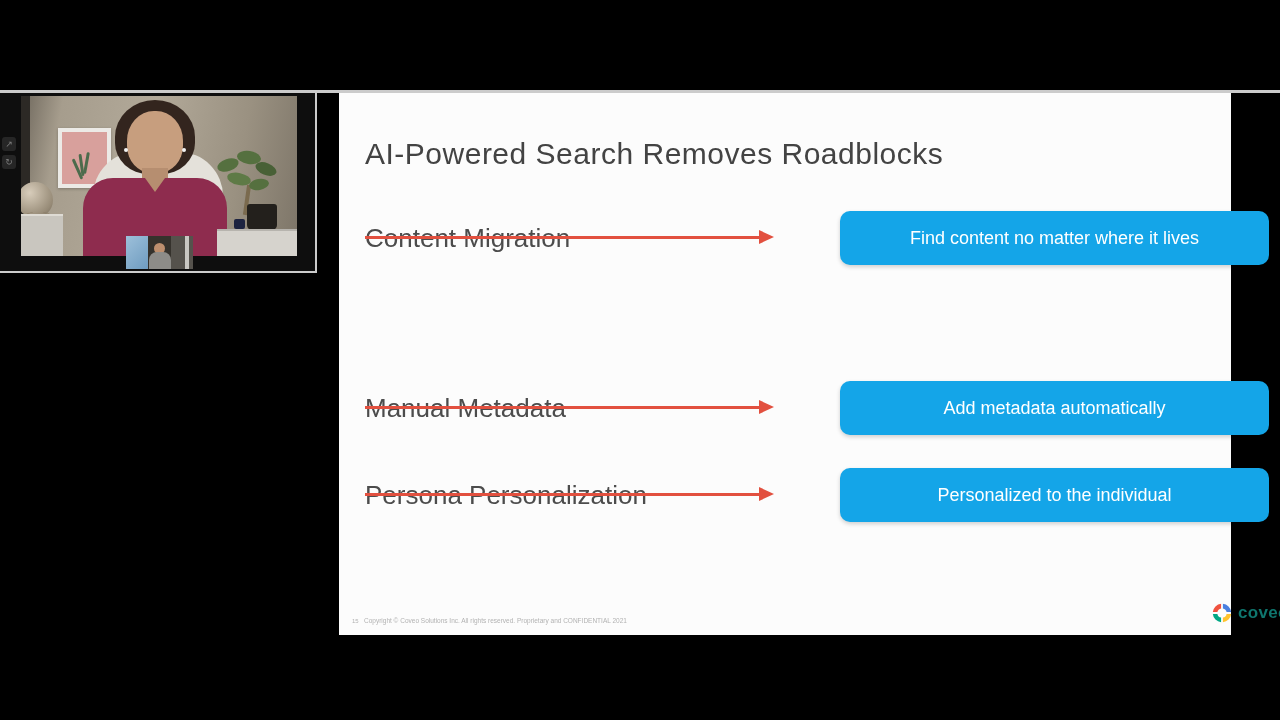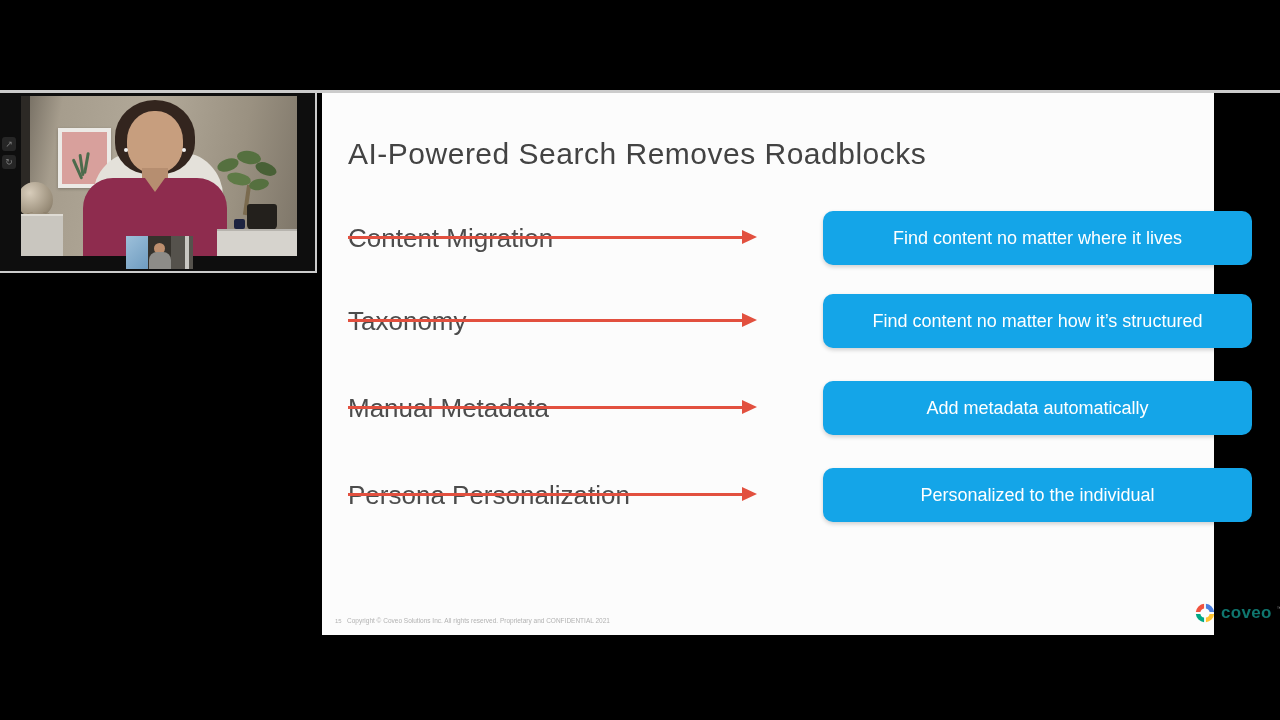--- a/index.html
+++ b/index.html
@@ -57,21 +57,21 @@
   .shelf{position:absolute;left:196px;top:133px;width:80px;height:27px;background:#d6d3cd;border-top:2px solid #b7b4ae;}
 
   .selfview{position:absolute;left:126px;top:143px;width:67px;height:33px;background:#35322c;z-index:6;overflow:hidden;cursor:pointer;}
   .sv-window{position:absolute;left:0;top:0;width:22px;height:33px;background:linear-gradient(135deg,#9dc0da,#6f9cc0);}
   .sv-right{position:absolute;left:45px;top:0;width:22px;height:33px;background:#55524c;}
   .sv-door{position:absolute;left:59px;top:0;width:4px;height:33px;background:#c9c7c2;}
   .sv-head{position:absolute;left:28px;top:7px;width:11px;height:11px;border-radius:50%;background:#bd8f6e;}
   .sv-body{position:absolute;left:23px;top:16px;width:22px;height:17px;border-radius:8px 8px 0 0;background:#8d8c88;}
 
   
-  .slide{position:absolute;left:322px;top:93px;width:892px;height:542px;background:#fcfcfc;}
+  .slide{position:absolute;left:339px;top:93px;width:892px;height:542px;background:#fcfcfc;}
   .slide-title{position:absolute;left:26px;top:44px;font-size:30px;font-weight:400;letter-spacing:.5px;
                color:#434343;margin:0;}
   .row{position:absolute;left:26px;width:904px;height:54px;}
   .row.r0{top:118px;} .row.r1{top:201px;} .row.r2{top:288px;} .row.r3{top:375px;}
   .roadblock{position:absolute;left:0;top:50%;transform:translateY(-50%);font-size:26px;color:#4c4c4c;z-index:1;}
   .strike{position:absolute;left:0;top:25px;width:394px;height:3px;background:var(--arrow-red,#e2503f);z-index:2;}
   .arrow-head{position:absolute;left:394px;top:19px;width:0;height:0;z-index:2;
               border-top:7px solid transparent;border-bottom:7px solid transparent;
               border-left:15px solid var(--arrow-red,#e2503f);}
   .pill{position:absolute;left:475px;top:0;width:429px;height:54px;border-radius:10px;
@@ -146,28 +146,20 @@
 
     <div class="row r0">
       <span class="roadblock">Content Migration</span>
       <div class="strike"></div>
       <div class="arrow-head"></div>
       <div class="pill">
         <span class="reg">Find content</span><span class="bold">no matter where it lives</span>
       </div>
     </div>
 
-    <div class="row r1">
-      <span class="roadblock">Taxonomy</span>
-      <div class="strike"></div>
-      <div class="arrow-head"></div>
-      <div class="pill">
-        <span class="reg">Find content</span><span class="bold">no matter how it’s structured</span>
-      </div>
-    </div>
 
     <div class="row r2">
       <span class="roadblock">Manual Metadata</span>
       <div class="strike"></div>
       <div class="arrow-head"></div>
       <div class="pill">
         <span class="reg">Add metadata</span><span class="bold">automatically</span>
       </div>
     </div>
 

